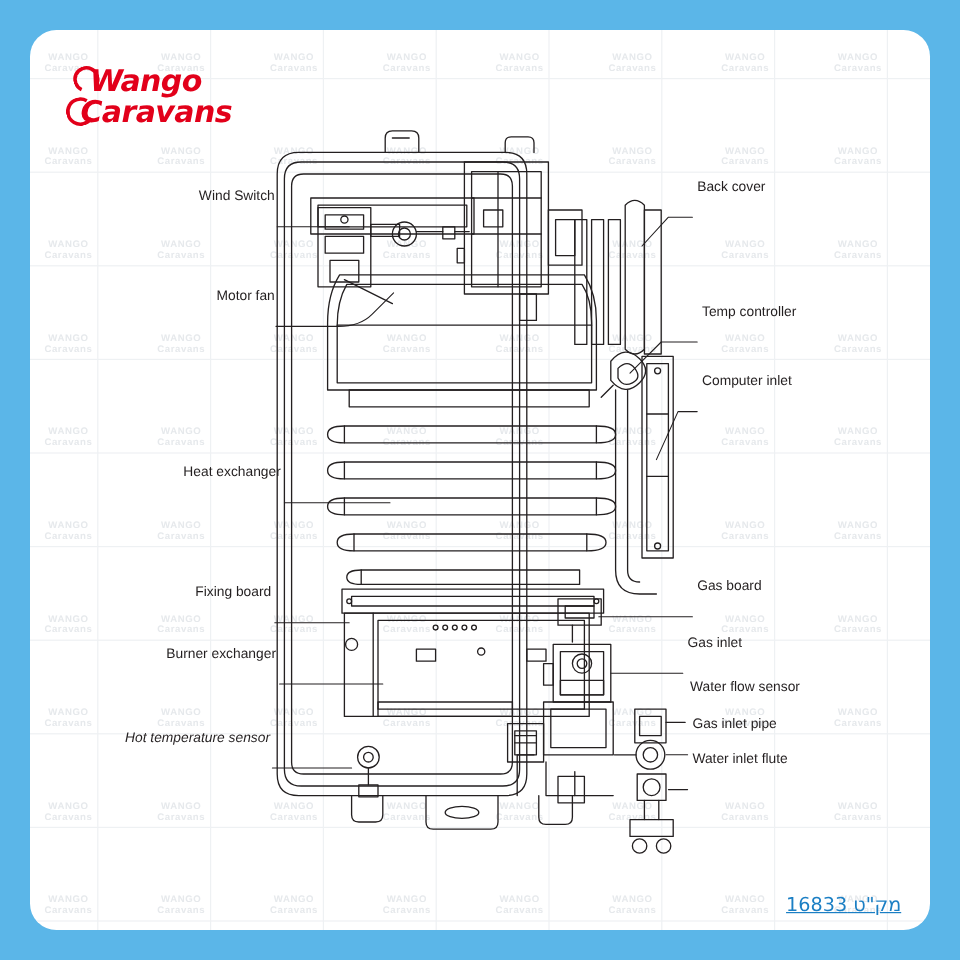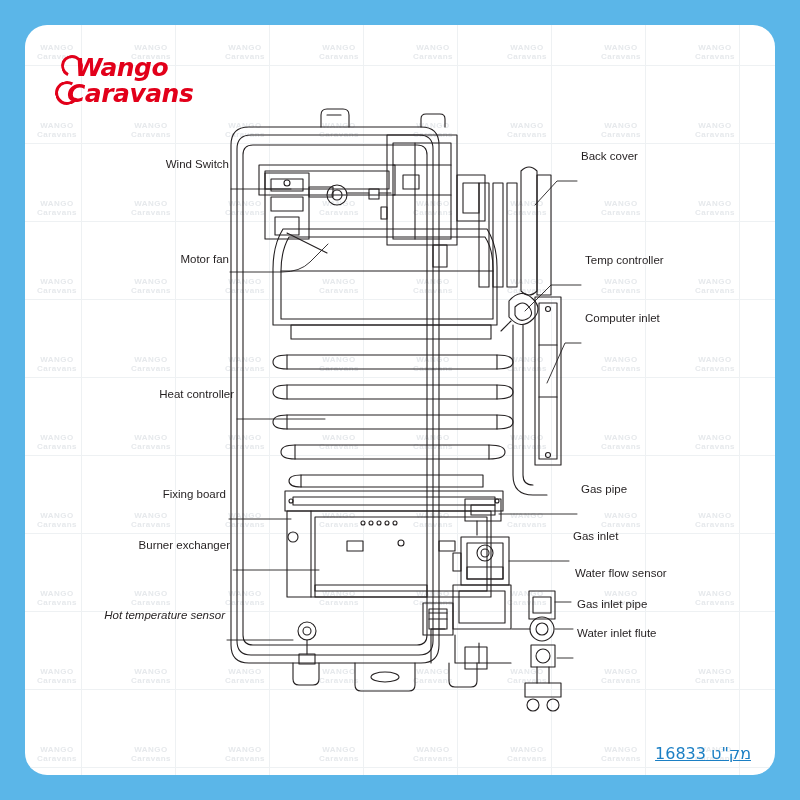--- a/index.html
+++ b/index.html
@@ -354,29 +354,29 @@
       <path d="M556 318 h-16 l-18 40" stroke-width="0.9"></path>
       <path d="M552 489 h-78" stroke-width="0.9"></path>
       <path d="M544 536 h-60" stroke-width="0.9"></path>
       <path d="M546 577 h-16" stroke-width="0.9"></path>
       <path d="M548 604 h-18" stroke-width="0.9"></path>
       <path d="M548 633 h-16" stroke-width="0.9"></path>
     </g>
   </svg>
 
   <div class="lbl r" style="left:24px;top:133px;width:180px;">Wind Switch</div>
-  <div class="lbl r" style="left:24px;top:216px;width:180px;margin-top:12px;">Motor fan</div>
-  <div class="lbl r" style="left:24px;top:363px;width:185px;">Heat controller</div>
+  <div class="lbl r" style="left:24px;top:216px;width:180px;">Motor fan</div>
+  <div class="lbl r" style="left:24px;top:363px;width:185px;">Heat exchanger</div>
   <div class="lbl r" style="left:24px;top:463px;width:177px;">Fixing board</div>
   <div class="lbl r" style="left:24px;top:514px;width:181px;">Burner exchanger</div>
   <div class="lbl r" style="left:10px;top:584px;width:190px;font-style:italic;">Hot temperature sensor</div>
 
   <div class="lbl" style="left:556px;top:125px;">Back cover</div>
   <div class="lbl" style="left:560px;top:229px;">Temp controller</div>
   <div class="lbl" style="left:560px;top:287px;">Computer inlet</div>
-  <div class="lbl" style="left:556px;top:458px;">Gas pipe</div>
+  <div class="lbl" style="left:556px;top:458px;">Gas board</div>
   <div class="lbl" style="left:548px;top:505px;">Gas inlet</div>
   <div class="lbl" style="left:550px;top:542px;">Water flow sensor</div>
   <div class="lbl" style="left:552px;top:573px;">Gas inlet pipe</div>
   <div class="lbl" style="left:552px;top:602px;">Water inlet flute</div>
 
   <div id="sku">מק"ט 16833</div>
 </div>
 
 </body></html>

